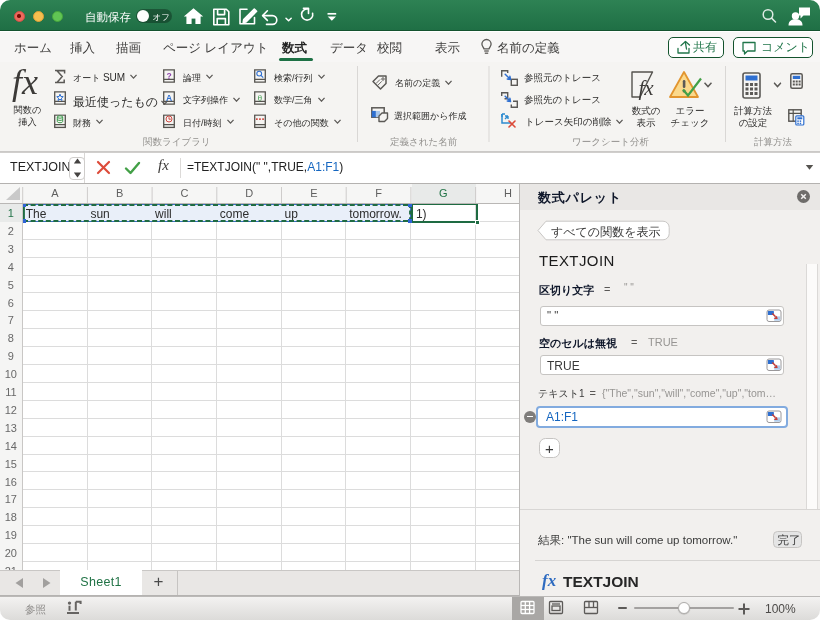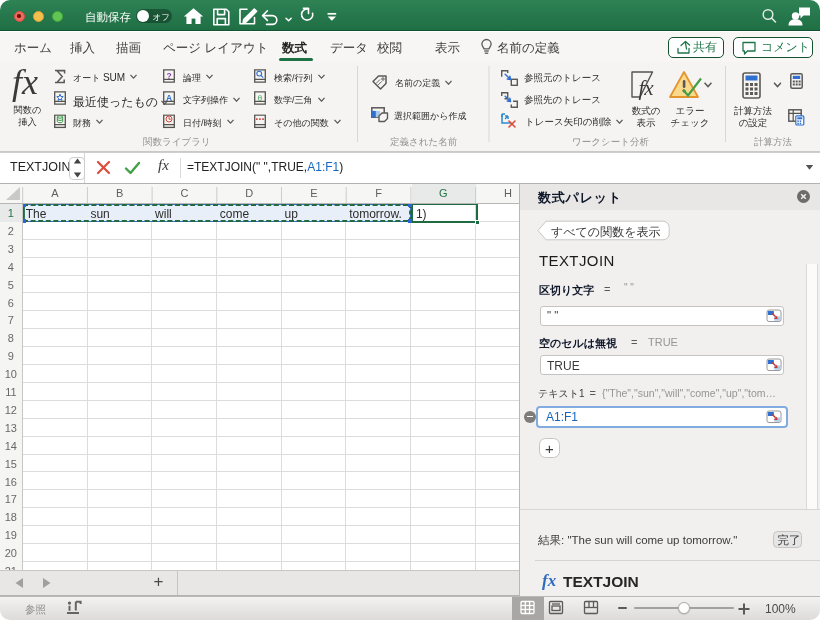--- a/index.html
+++ b/index.html
@@ -398,20 +398,21 @@
      <div class="rowcell" style="top:325.2px">19</div>
      <div class="rowcell" style="top:343.1px">20</div>
      <div class="rowcell" style="top:361px">21</div>
    </div>
  </div>
  <div class="ab" id="tabstrip"></div>
  <svg class="ab" style="left:10px;top:577px" width="46" height="12" viewBox="0 0 46 12">
    <path d="M13 1 L5.5 6 L13 11 Z" fill="#a2a09e"></path>
    <path d="M33 1 L40.5 6 L33 11 Z" fill="#a2a09e"></path>
  </svg>
+ <div class="ab" id="sheettab">Sheet1</div>
  <div class="ab" style="left:150px;top:574px;width:17px;height:17px;color:#4a4a4a;font-size:17px;line-height:16px;text-align:center">+</div>
  <div class="ab" style="left:177px;top:571px;width:1px;height:24px;background:#c6c4c2"></div>
  <div class="ab" id="panel"></div>
  <div class="ab" id="panelhead"></div>
  <div class="ab plbl" style="left:538px;top:188.5px;font-size:13px;letter-spacing:0.8px">数式パレット</div>
  <div class="ab" style="left:797px;top:189.5px;width:13px;height:13px;border-radius:50%;background:#6e6c6a"></div>
  <svg class="ab" style="left:797px;top:189.5px" width="13" height="13" viewBox="0 0 13 13">
   <g stroke="#f1efee" stroke-width="1.5">
         <line x1="4.2" y1="4.2" x2="8.8" y2="8.8"></line>
         <line x1="8.8" y1="4.2" x2="4.2" y2="8.8"></line>

